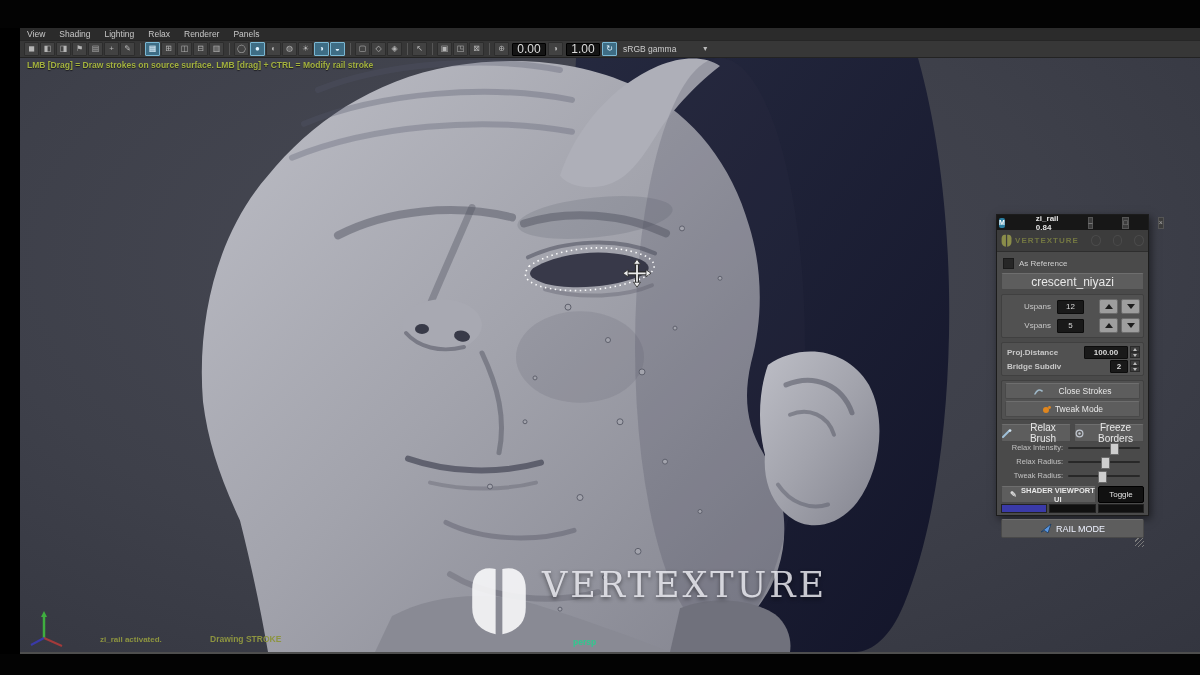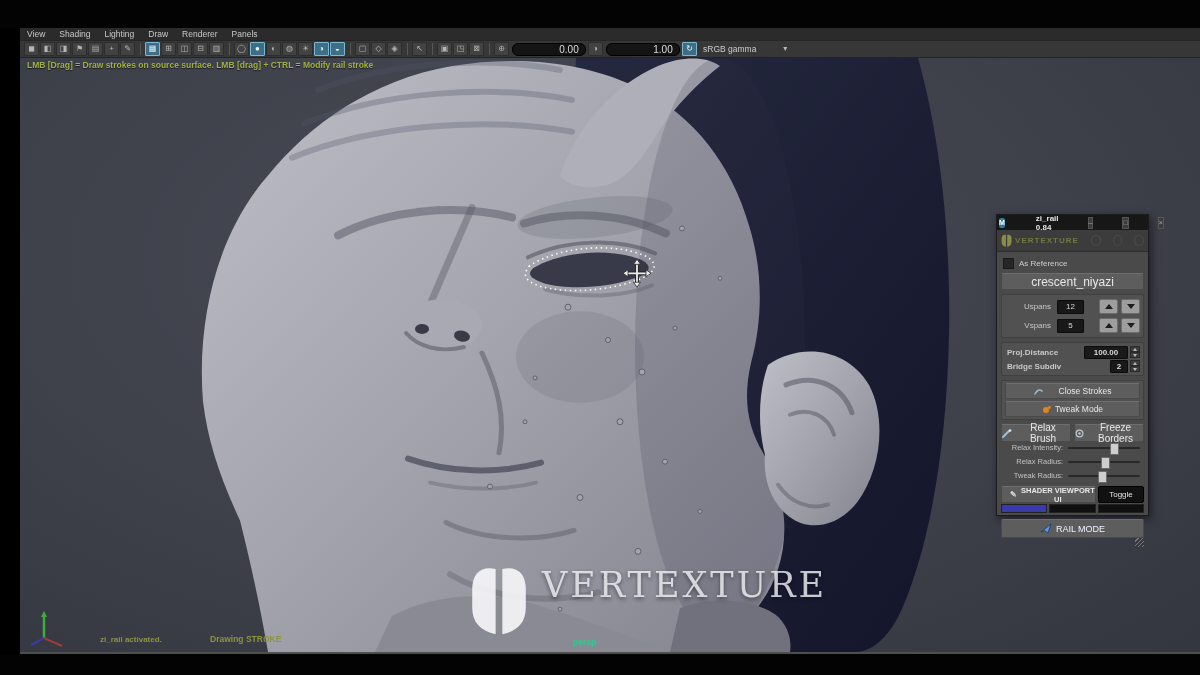--- a/index.html
+++ b/index.html
@@ -14,21 +14,21 @@
   .menu-item{font-size:8.5px;color:#c9c9c9;margin-right:14px;cursor:default;}
   
   #toolbar{height:16px;background:#373737;border-top:1px solid #262626;border-bottom:1px solid #232323;
     display:flex;align-items:center;padding-left:4px;flex:0 0 auto;}
   .tbi{width:13px;height:12px;background:#424242;border:1px solid #2d2d2d;color:#b5b5b5;
     font-size:8px;line-height:12px;text-align:center;margin-right:1px;display:inline-block;
     overflow:hidden;border-radius:1px;}
   .tbi.hl{background:#3e6d85;border-color:#7ab8d4;color:#e2f4ff;}
   .tbsep{width:1px;height:12px;background:#565656;margin:0 4px;display:inline-block;}
   .tbfield{width:32px;height:11px;background:#141414;border:1px solid #000;color:#dcdcdc;
-    font-size:10px;line-height:11px;text-align:center;margin:0 2px;border-radius:6px;padding-left:40px;}
+    font-size:12px;line-height:11px;text-align:center;margin:0 2px;border-radius:1px;}
   #gamma-label{font-size:8.5px;color:#cccccc;margin-left:5px;}
   #gamma-caret{width:14px;border:none;background:none;color:#bbb;margin-left:22px;font-size:8px;}
   
   #viewport{position:relative;flex:1 1 auto;overflow:hidden;
     background:radial-gradient(ellipse at 42% 34%, #474954 0%, #3e404a 55%, #33353f 100%);}
   #scene{position:absolute;left:0;top:0;width:100%;height:100%;}
   #help-line{position:absolute;left:7px;top:2px;font-size:8.5px;font-weight:bold;color:#a3b13f;
     text-shadow:0 1px 1px rgba(0,0,0,.6);white-space:nowrap;}
   #status-left{position:absolute;left:80px;top:577px;font-size:8px;font-weight:bold;color:#8d9440;}
   #status-center{position:absolute;left:190px;top:576px;font-size:8.5px;font-weight:bold;color:#8d9440;}
@@ -108,21 +108,21 @@
 
 <div class="letterbox" id="lb-top"></div>
 <div class="letterbox" id="lb-bottom"></div>
 
 <div id="maya">
 
   <div id="menubar">
     <span class="menu-item">View</span>
     <span class="menu-item">Shading</span>
     <span class="menu-item">Lighting</span>
-    <span class="menu-item">Draw</span>
+    <span class="menu-item">Relax</span>
     <span class="menu-item">Renderer</span>
     <span class="menu-item">Panels</span>
   </div>
 
   <div id="toolbar">
     <span class="tbi">◼</span>
     <span class="tbi">◧</span>
     <span class="tbi">◨</span>
     <span class="tbi">⚑</span>
     <span class="tbi">▤</span>

